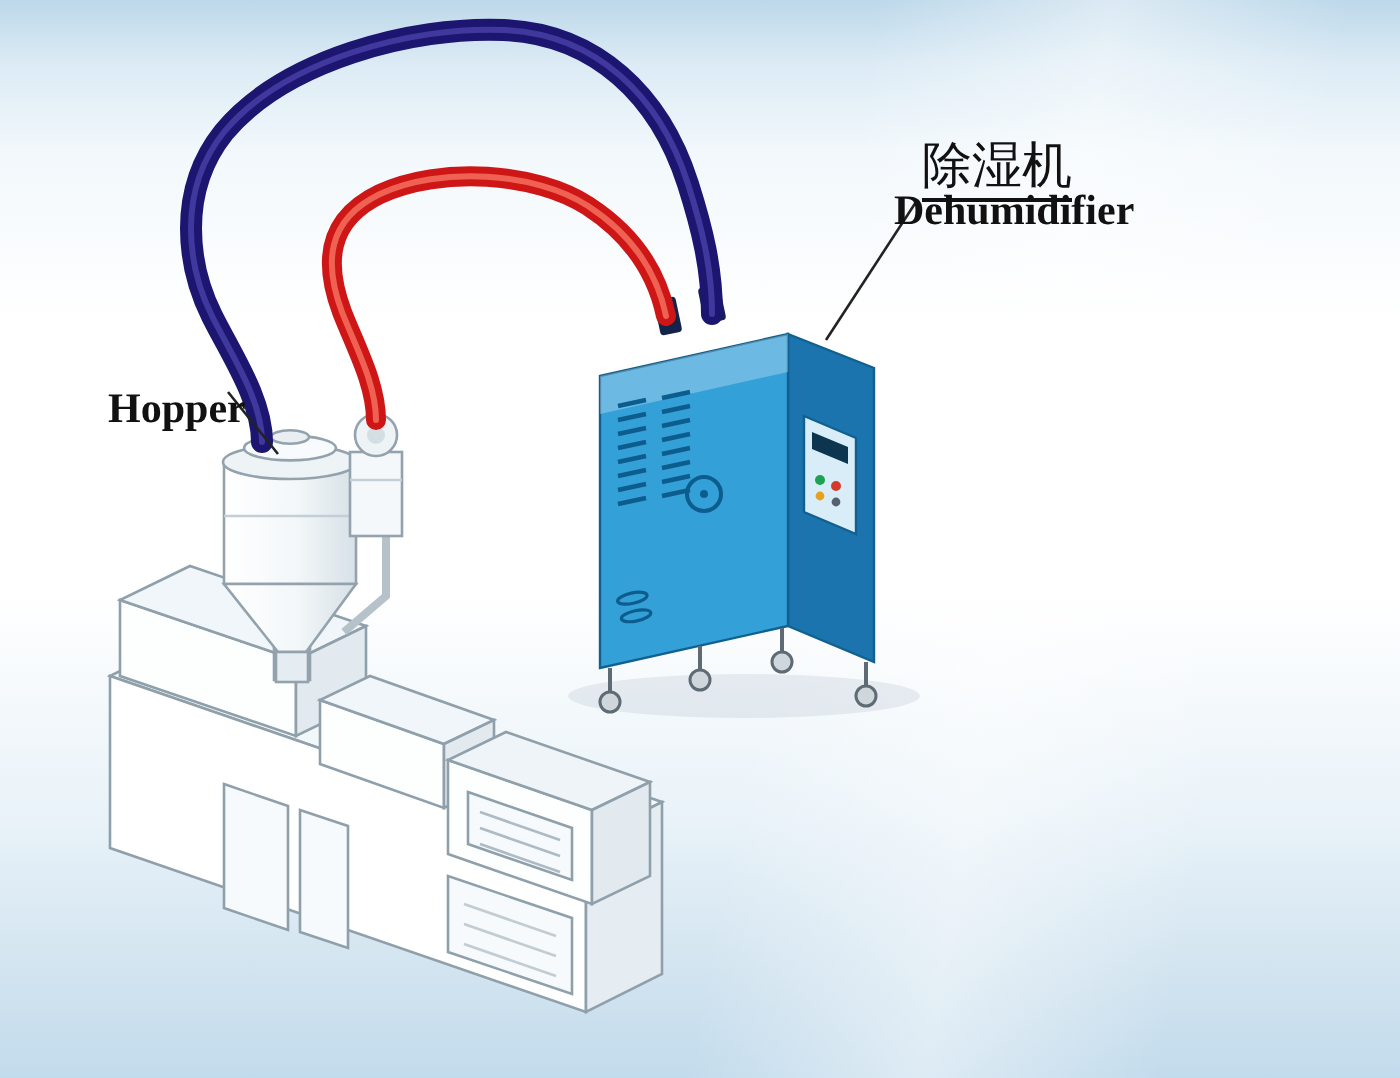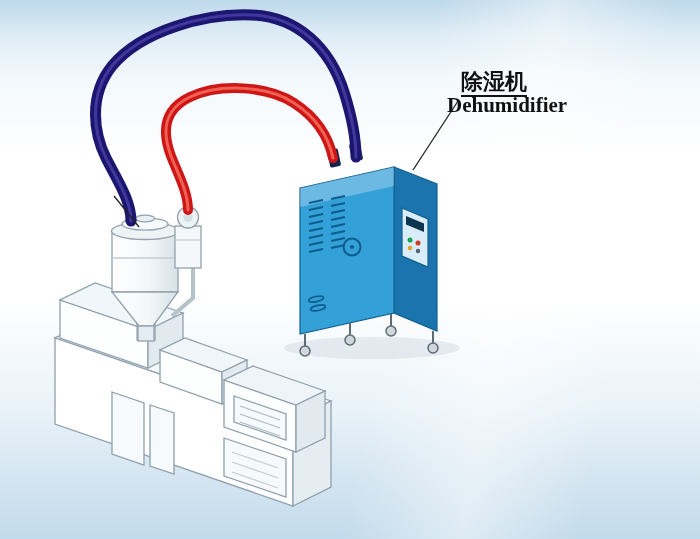--- a/index.html
+++ b/index.html
@@ -5,21 +5,21 @@
   html,body{margin:0;padding:0;}
   .stage{
     position:relative;width:700px;height:539px;overflow:hidden;
     font-family:"Liberation Sans",sans-serif;color:#111;
     background:
       linear-gradient(100deg, rgba(255,255,255,0) 55%, rgba(255,255,255,.45) 70%, rgba(255,255,255,0) 85%),
       linear-gradient(180deg,#bdd8ea 0%,#dcebf5 6%,#f2f8fc 14%,#ffffff 30%,#ffffff 55%,#eaf3f9 75%,#cfe2ef 92%,#c2dbec 100%);
   }
   .stage svg{position:absolute;left:0;top:0;}
   .label-cn{
-    position:absolute;font-weight:bold;font-size:22px;line-height:1.1;
+    position:absolute;font-weight:normal;font-size:25px;line-height:1.1;
     border-bottom:2px solid #111;padding-bottom:1px;white-space:nowrap;
   }
   .label-en{
     position:absolute;font-weight:bold;font-size:21px;line-height:1.1;
     font-family:"Liberation Serif",serif;white-space:nowrap;
   }
   .caption-cn{
     position:absolute;left:386px;top:438px;font-weight:bold;font-size:30px;
     letter-spacing:1px;white-space:nowrap;
   }
@@ -134,17 +134,18 @@
       <path d="M188,210 C188,192 178,174 171,156 C162,132 163,110 190,97 C220,83 268,86 294,103 C314,116 328,134 333,158" stroke-width="10" stroke="#cf1616"></path>
       <path d="M188,210 C188,192 178,174 171,156 C162,132 163,110 190,97 C220,83 268,86 294,103 C314,116 328,134 333,158" stroke="#f4705e" stroke-width="3" opacity="0.85"></path>
     </g>
 
     <g stroke="#222" stroke-width="1.3">
       <line x1="114" y1="196" x2="139" y2="227"></line>
       <line x1="458" y1="101" x2="413" y2="170"></line>
     </g>
   </svg>
 
+  <div class="label-en" style="left:54px;top:193px">Hopper</div>
 
   <div class="label-cn" style="left:461px;top:70px">除湿机</div>
   <div class="label-en" style="left:447px;top:94px">Dehumidifier</div>
 
 </div>
 
 </body></html>

